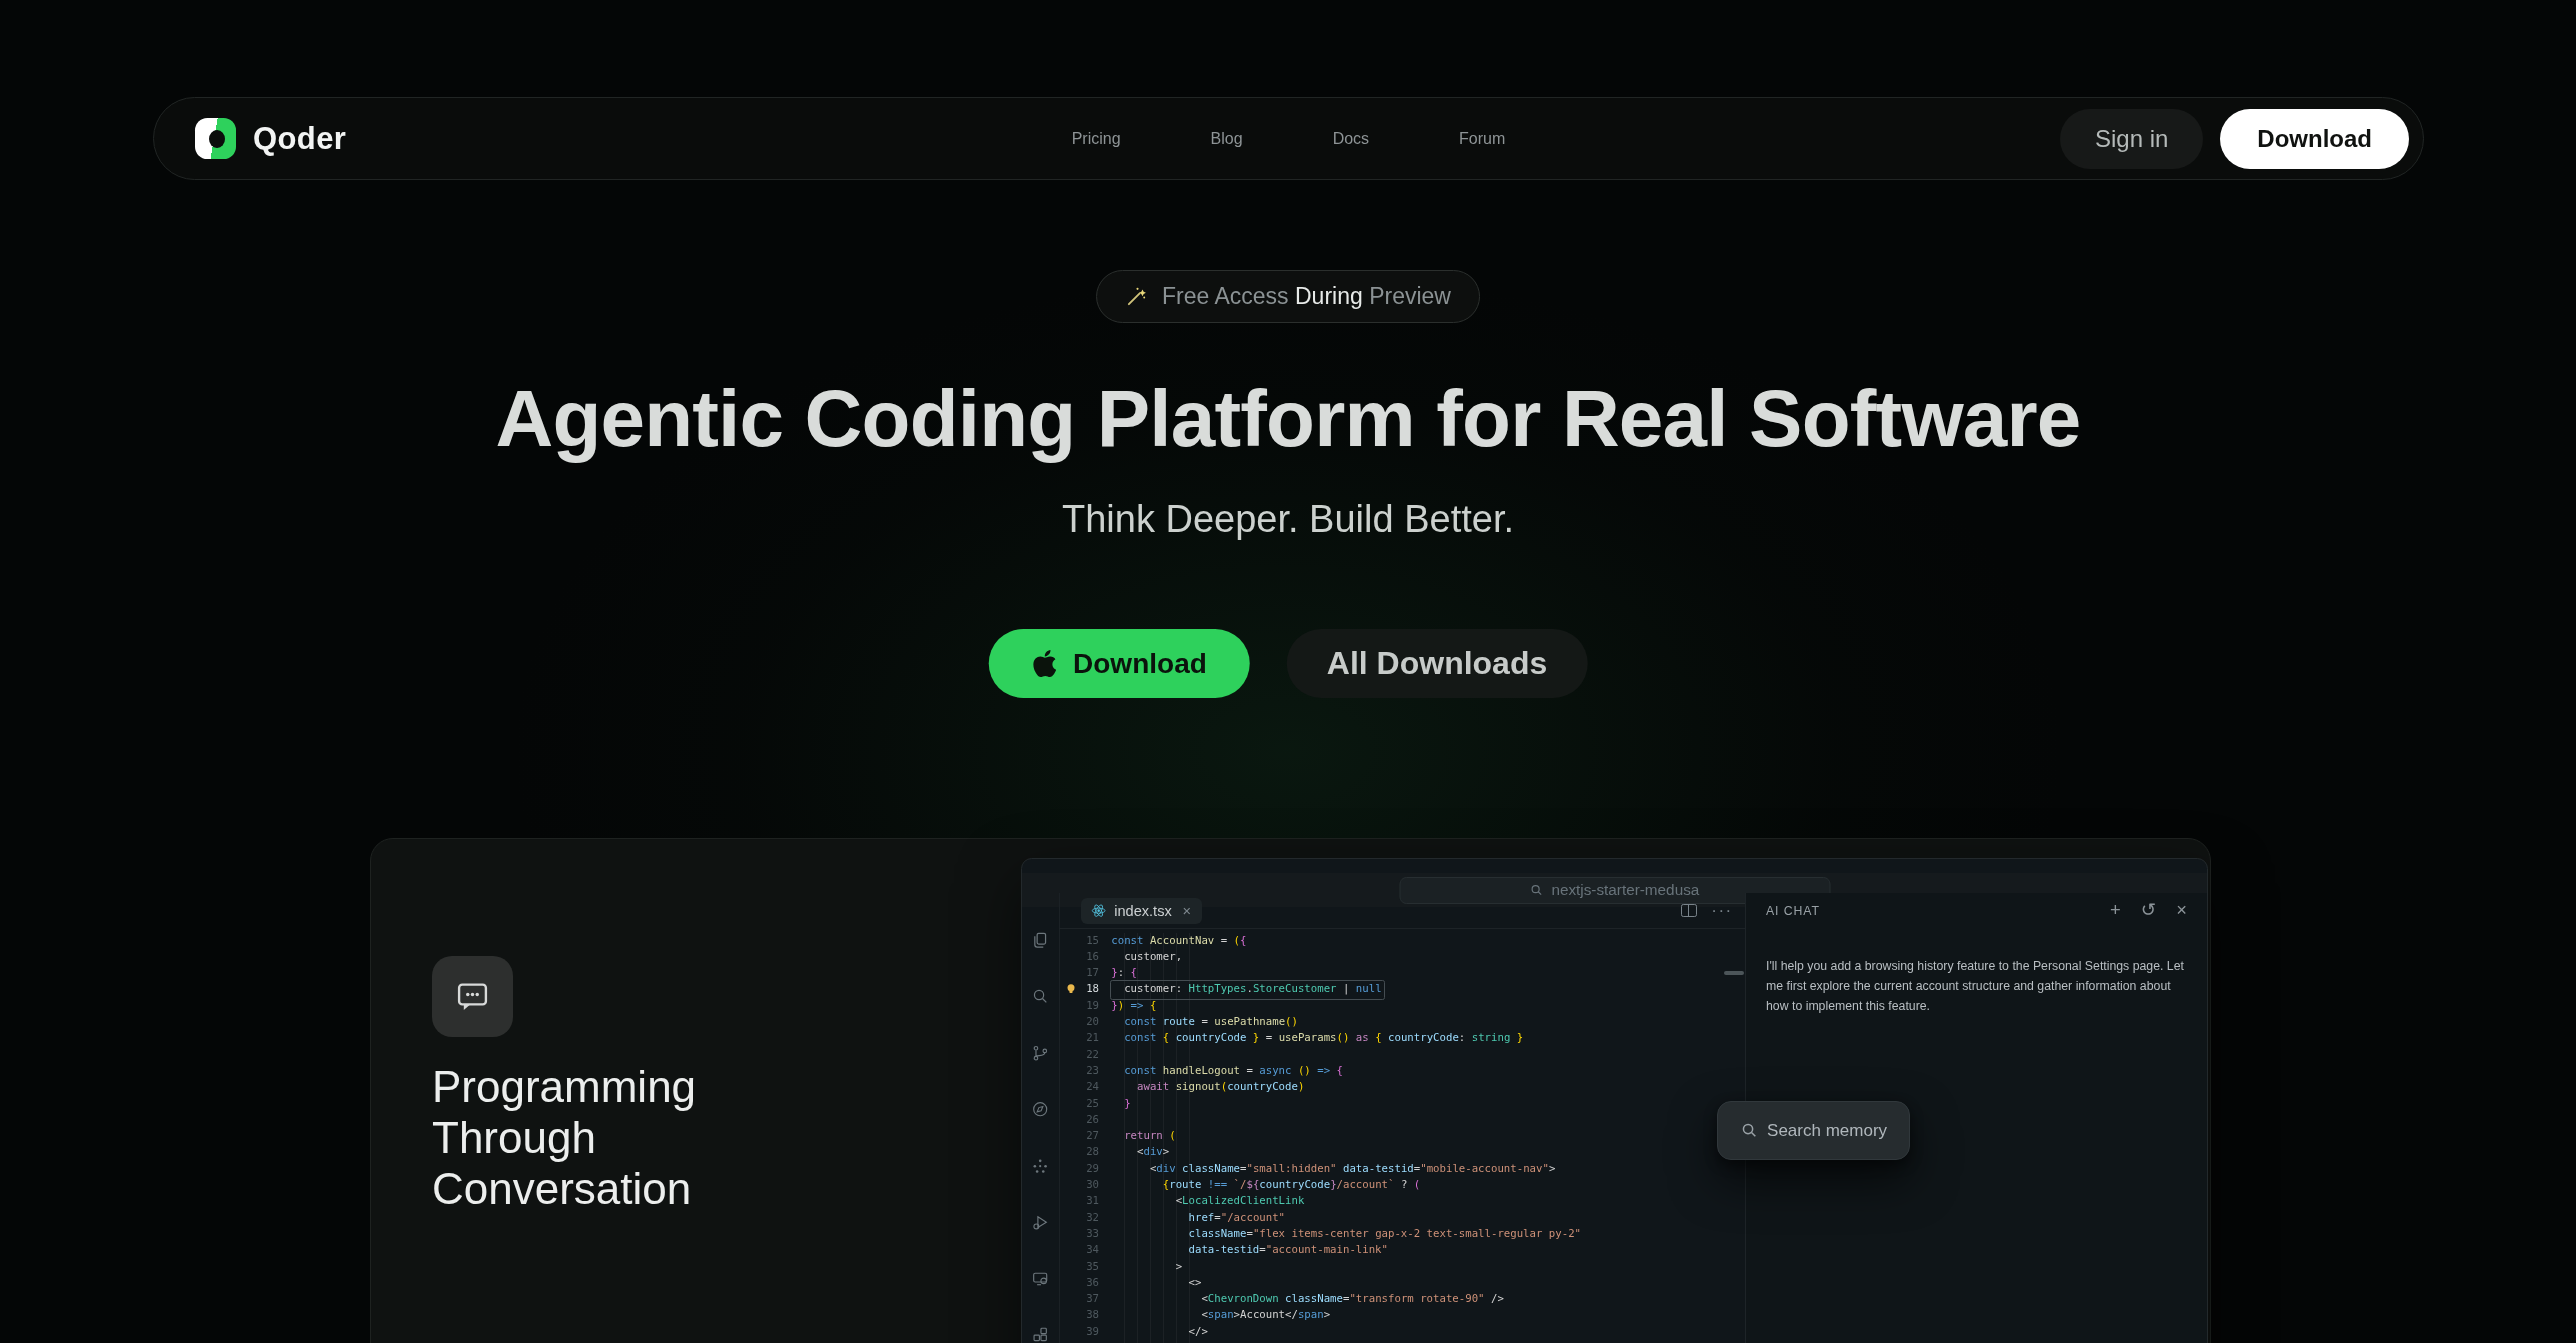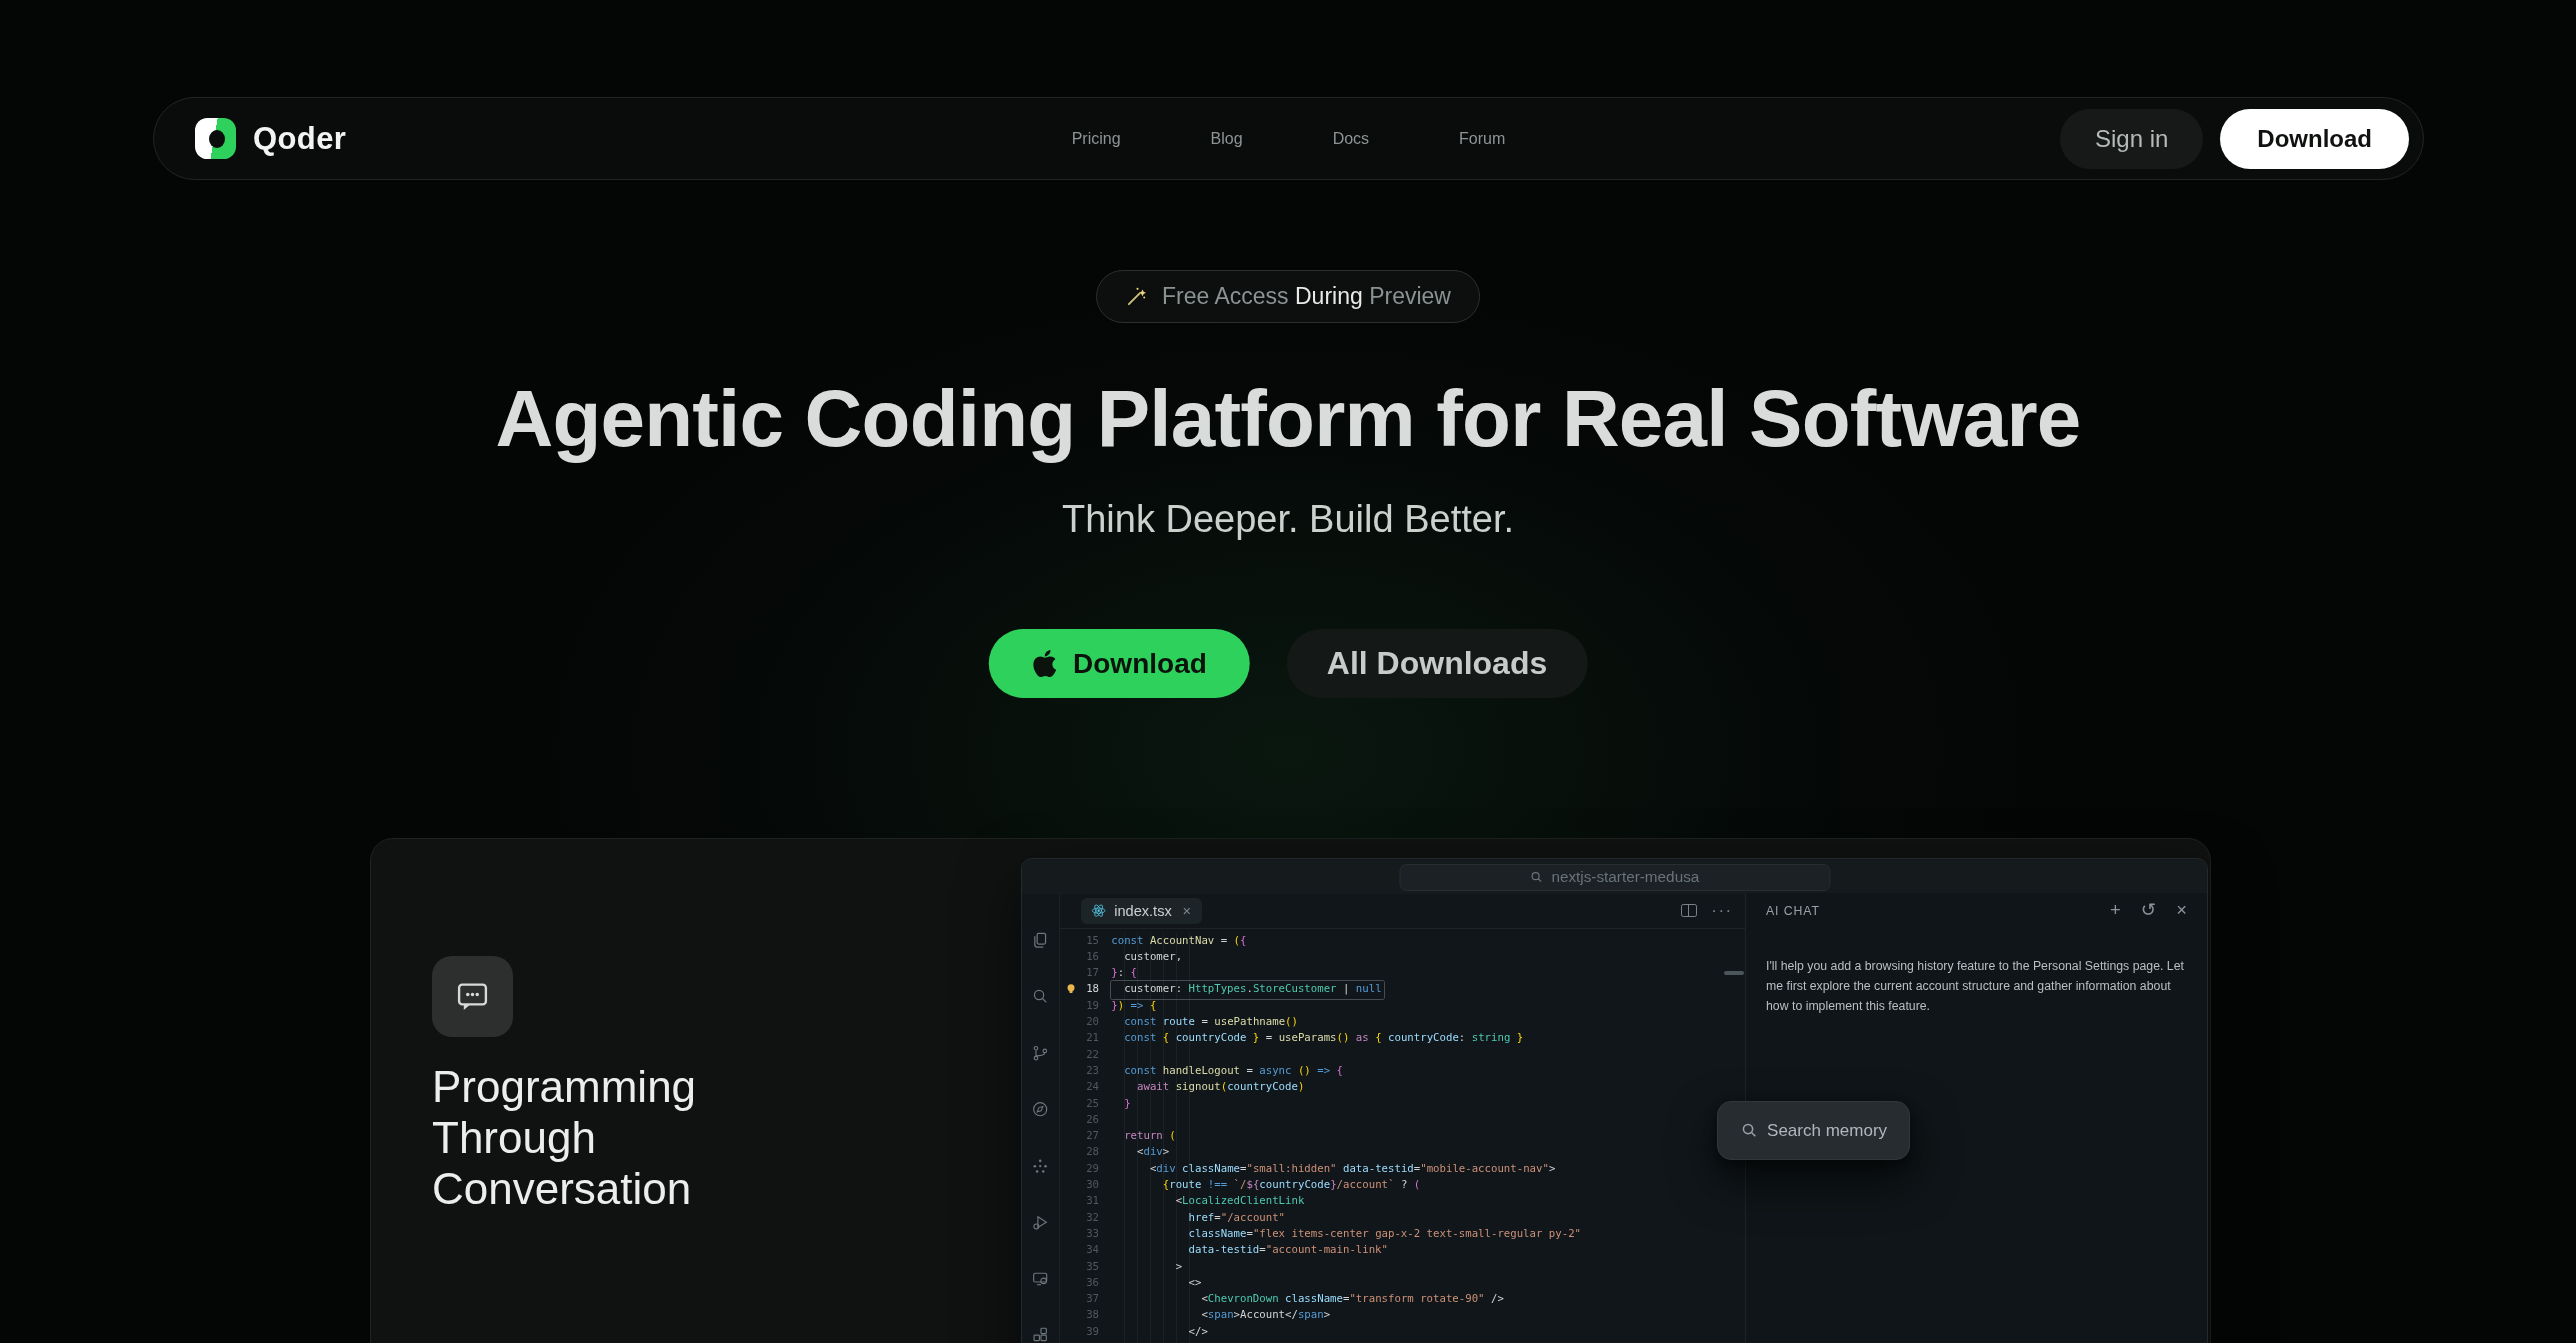--- a/index.html
+++ b/index.html
@@ -40,21 +40,21 @@
   
   .feature-card{position:absolute;left:370px;top:838px;width:1839px;height:583px;background:#0f1211;
     border:0.8px solid #1e2220;border-radius:23px;}
   .tile{position:absolute;left:61px;top:117px;width:81px;height:81px;border-radius:20px;background:#2d2f2e;
     display:flex;align-items:center;justify-content:center;}
   .feature-heading{position:absolute;left:61px;top:222px;width:345px;font-size:44px;line-height:51px;
     font-weight:500;color:#eceeed;}
   
   .window{position:absolute;left:650px;top:19px;width:1185px;height:567px;background:#10161a;
     border:0.8px solid #23292c;border-radius:10.7px 10.7px 0 0;overflow:hidden;box-shadow:0 23px 61px rgba(0,0,0,.5);}
-  .titlebar{position:absolute;left:0;top:1px;right:0;height:34px;background:#151a1d;}
+  .titlebar{position:absolute;left:0;top:14px;right:0;height:34px;background:#151a1d;}
   .searchbox{position:absolute;left:50%;top:3.8px;transform:translateX(-50%);width:429px;height:25px;
     border-radius:7px;background:#1b2124;border:0.8px solid #272e31;display:flex;align-items:center;
     justify-content:center;gap:7.7px;font-size:15.3px;color:#68737a;}
   .activitybar{position:absolute;left:0;top:34px;bottom:0;width:37px;border-right:0.8px solid #1b2125;
     display:flex;flex-direction:column;align-items:center;padding-top:38px;gap:38px;}
   .act-ic{width:18.4px;height:18.4px;color:#6d777d;cursor:pointer;}
   .tabbar{position:absolute;left:37px;top:34px;width:686px;height:35px;border-bottom:0.8px solid #1d2327;
     display:flex;align-items:center;}
   .tab{margin-left:21.5px;height:26px;padding:0 10.7px;background:#1d2427;border-radius:6.1px;display:flex;
     align-items:center;gap:7.7px;font-size:14.6px;color:#ccd0d2;cursor:pointer;}

